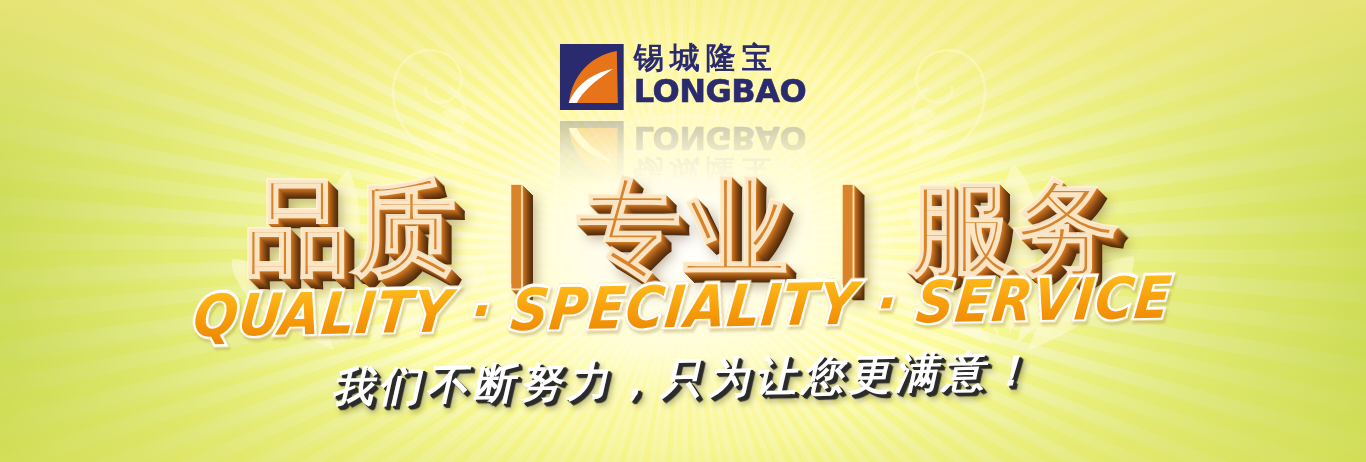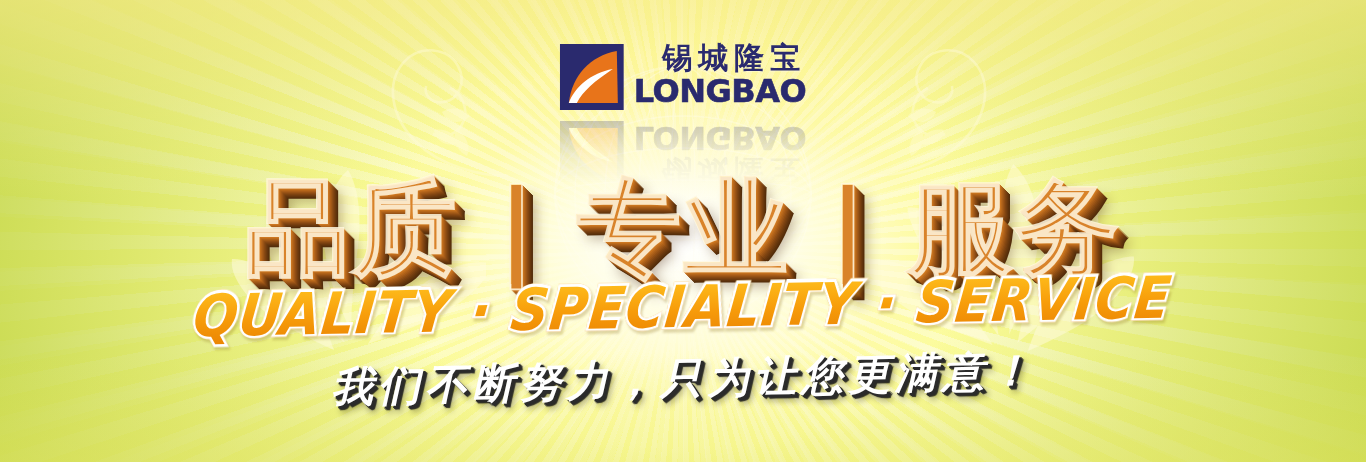--- a/index.html
+++ b/index.html
@@ -83,21 +83,20 @@
     position:relative;margin-top:2px;
   }
   #logo-words{position:relative;}
   .logo-cn{
     font-size:30px;line-height:31px;
     letter-spacing:6px;
     font-weight:bold;
     color:#2a2a6e;
     font-family:"DejaVu Sans","Liberation Sans",sans-serif;
     text-shadow:0 1px 0 rgba(255,255,255,.35);
-    text-align:right;
   }
   .logo-en{
     font-size:32px;line-height:40px;
     font-weight:bold;
     letter-spacing:-0.5px;
     color:#2a2a6e;
     font-family:"DejaVu Sans","Liberation Sans",sans-serif;
     -webkit-text-stroke:.6px #2a2a6e;
     margin-top:-2px;
   }

